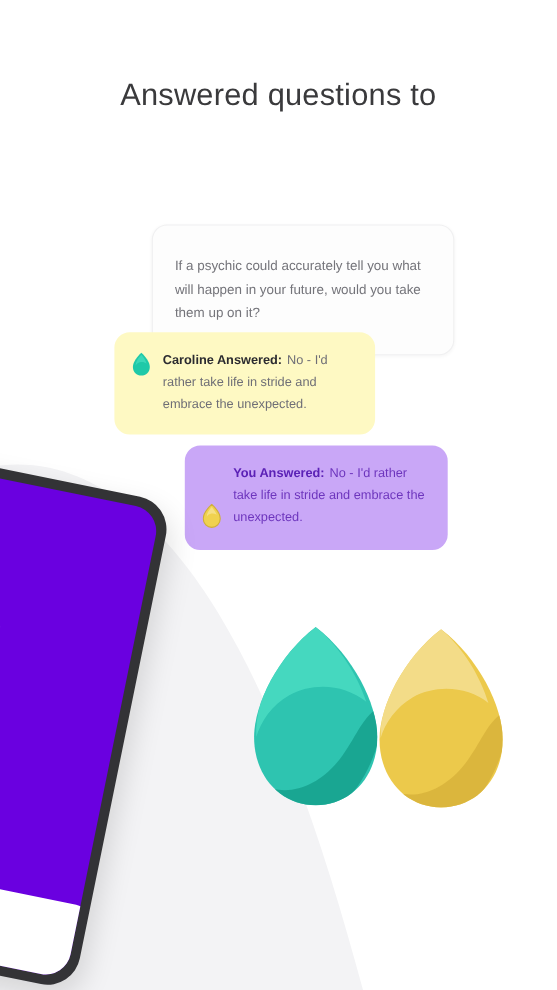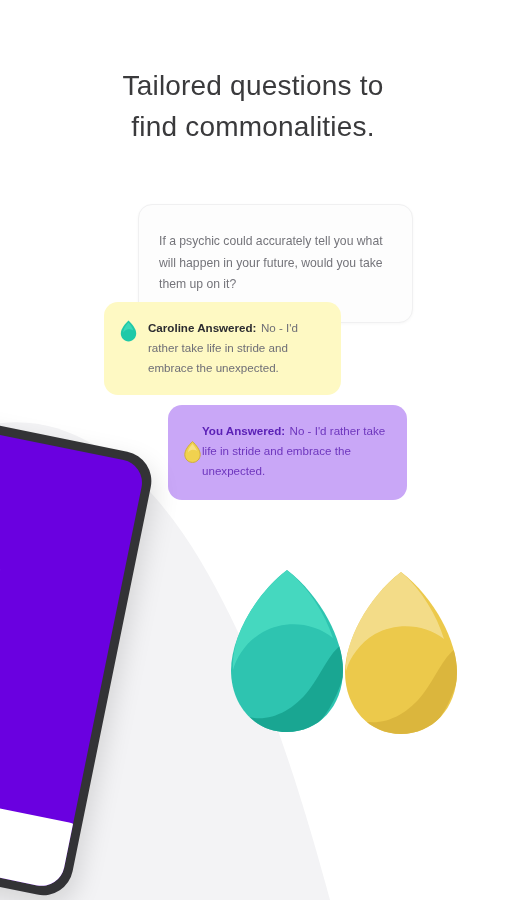--- a/index.html
+++ b/index.html
@@ -76,22 +76,22 @@
     align-items: flex-start;
   }
   .bubble-you {
     left: 168px;
     top: 405px;
     width: 239px;
     padding: 16px 18px 20px 16px;
     background: #c9a7f7;
     border-radius: 14px;
     display: flex;
-    gap: 1px;
-    align-items: center;
+    gap: 11px;
+    align-items: flex-end;
   }
 
   .egg-avatar {
     flex: 0 0 auto;
     width: 17px;
     height: 22px;
     margin-top: 2px;
   }
 
   .answer-body {
@@ -175,22 +175,21 @@
 
 <div id="screen">
 
   <div class="swoosh-layer">
     <svg width="506" height="900" viewBox="0 0 506 900" aria-hidden="true">
       <path d="M -30 430 C 60 400 140 460 200 560 C 262 664 300 790 330 900 L -30 900 Z" fill="#f3f3f5"></path>
     </svg>
   </div>
 
   <div class="headline">
-    <span class="hl-line">Tailored questions to</span>
-    <span class="hl-line">find commonalities.</span>
+    <span class="hl-line">Answered questions to</span>
   </div>
 
   <div class="bubble bubble-question">
     <span>If a psychic could accurately tell you what will happen in your future, would you take them up on it?</span>
   </div>
 
   <div class="bubble bubble-caroline">
     <span class="egg-avatar">
       <svg width="17" height="22" viewBox="0 0 17 22" aria-hidden="true">
         <path d="M8.5 0.6 C 12.4 4.2 16.2 9.2 16.2 13.6 C 16.2 18.1 12.7 21.4 8.5 21.4 C 4.3 21.4 0.8 18.1 0.8 13.6 C 0.8 9.2 4.6 4.2 8.5 0.6 Z" fill="#1fc9a8"></path>

